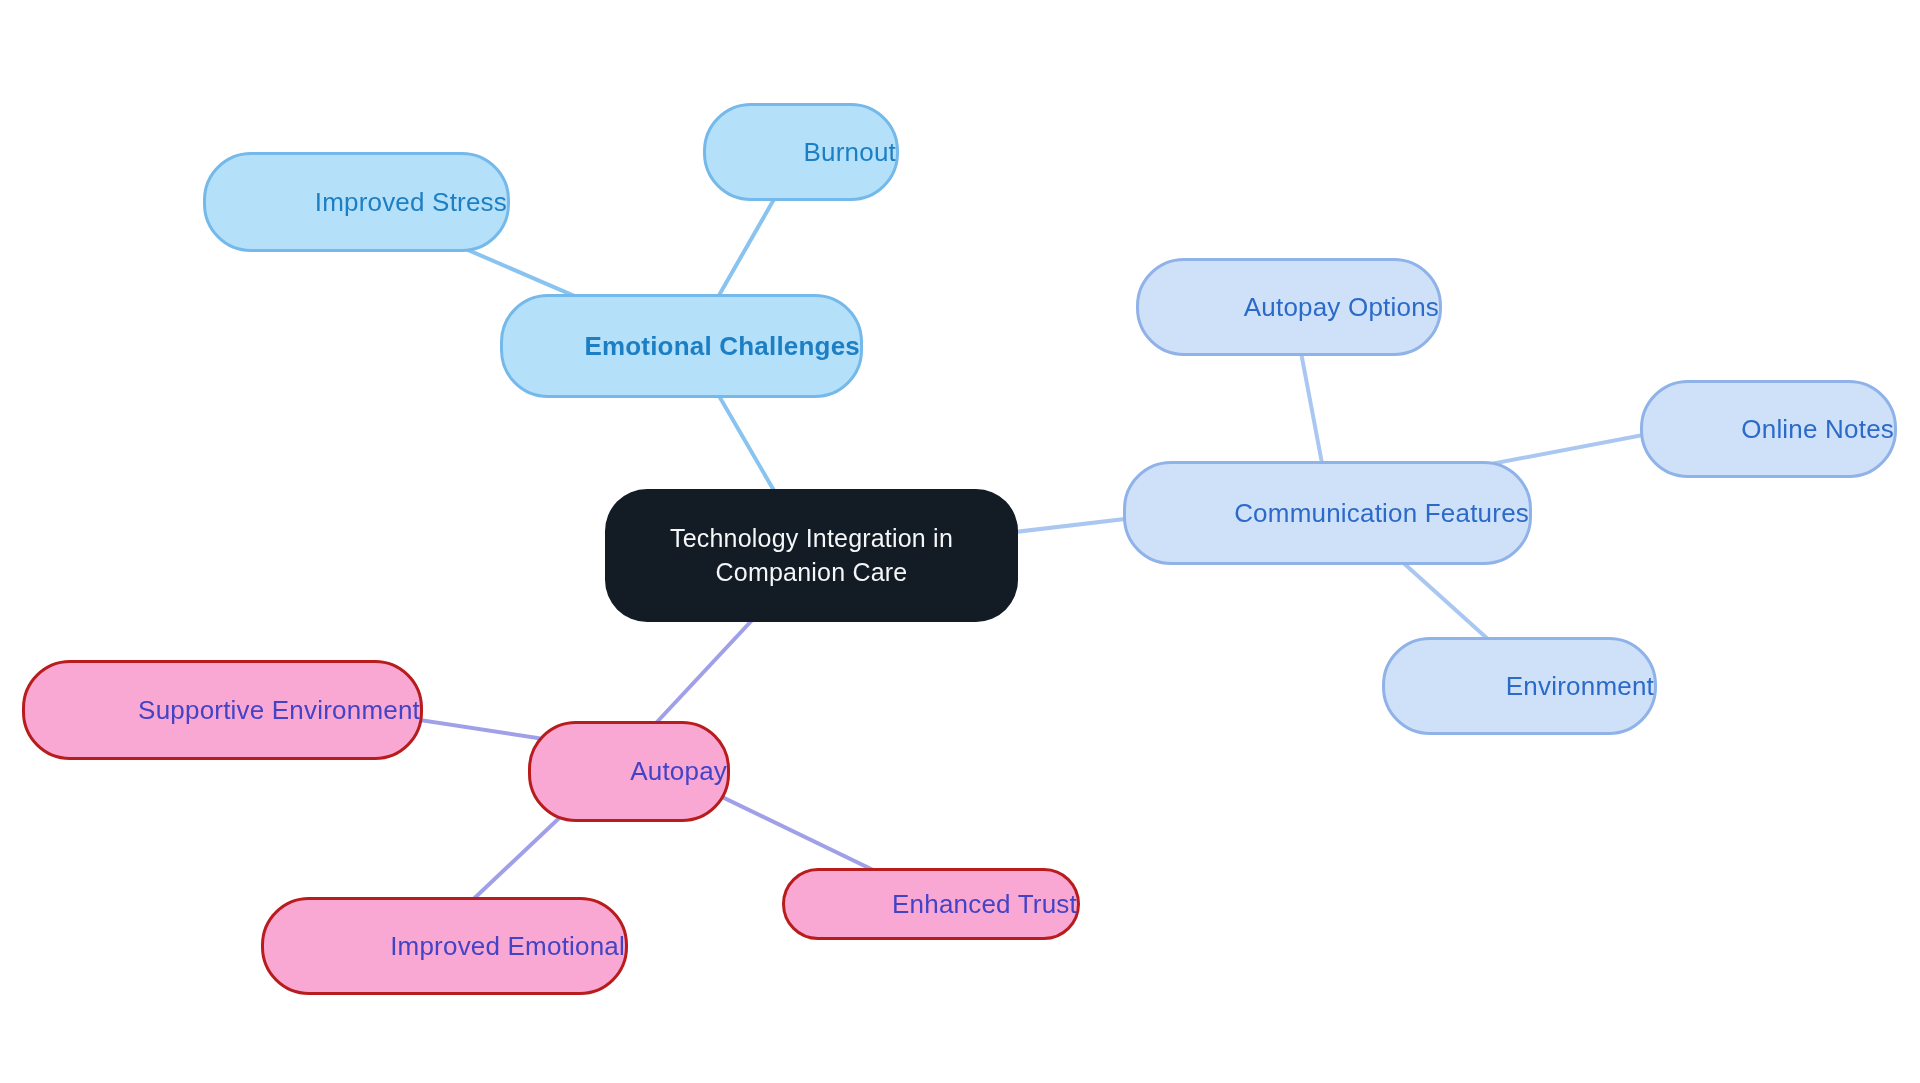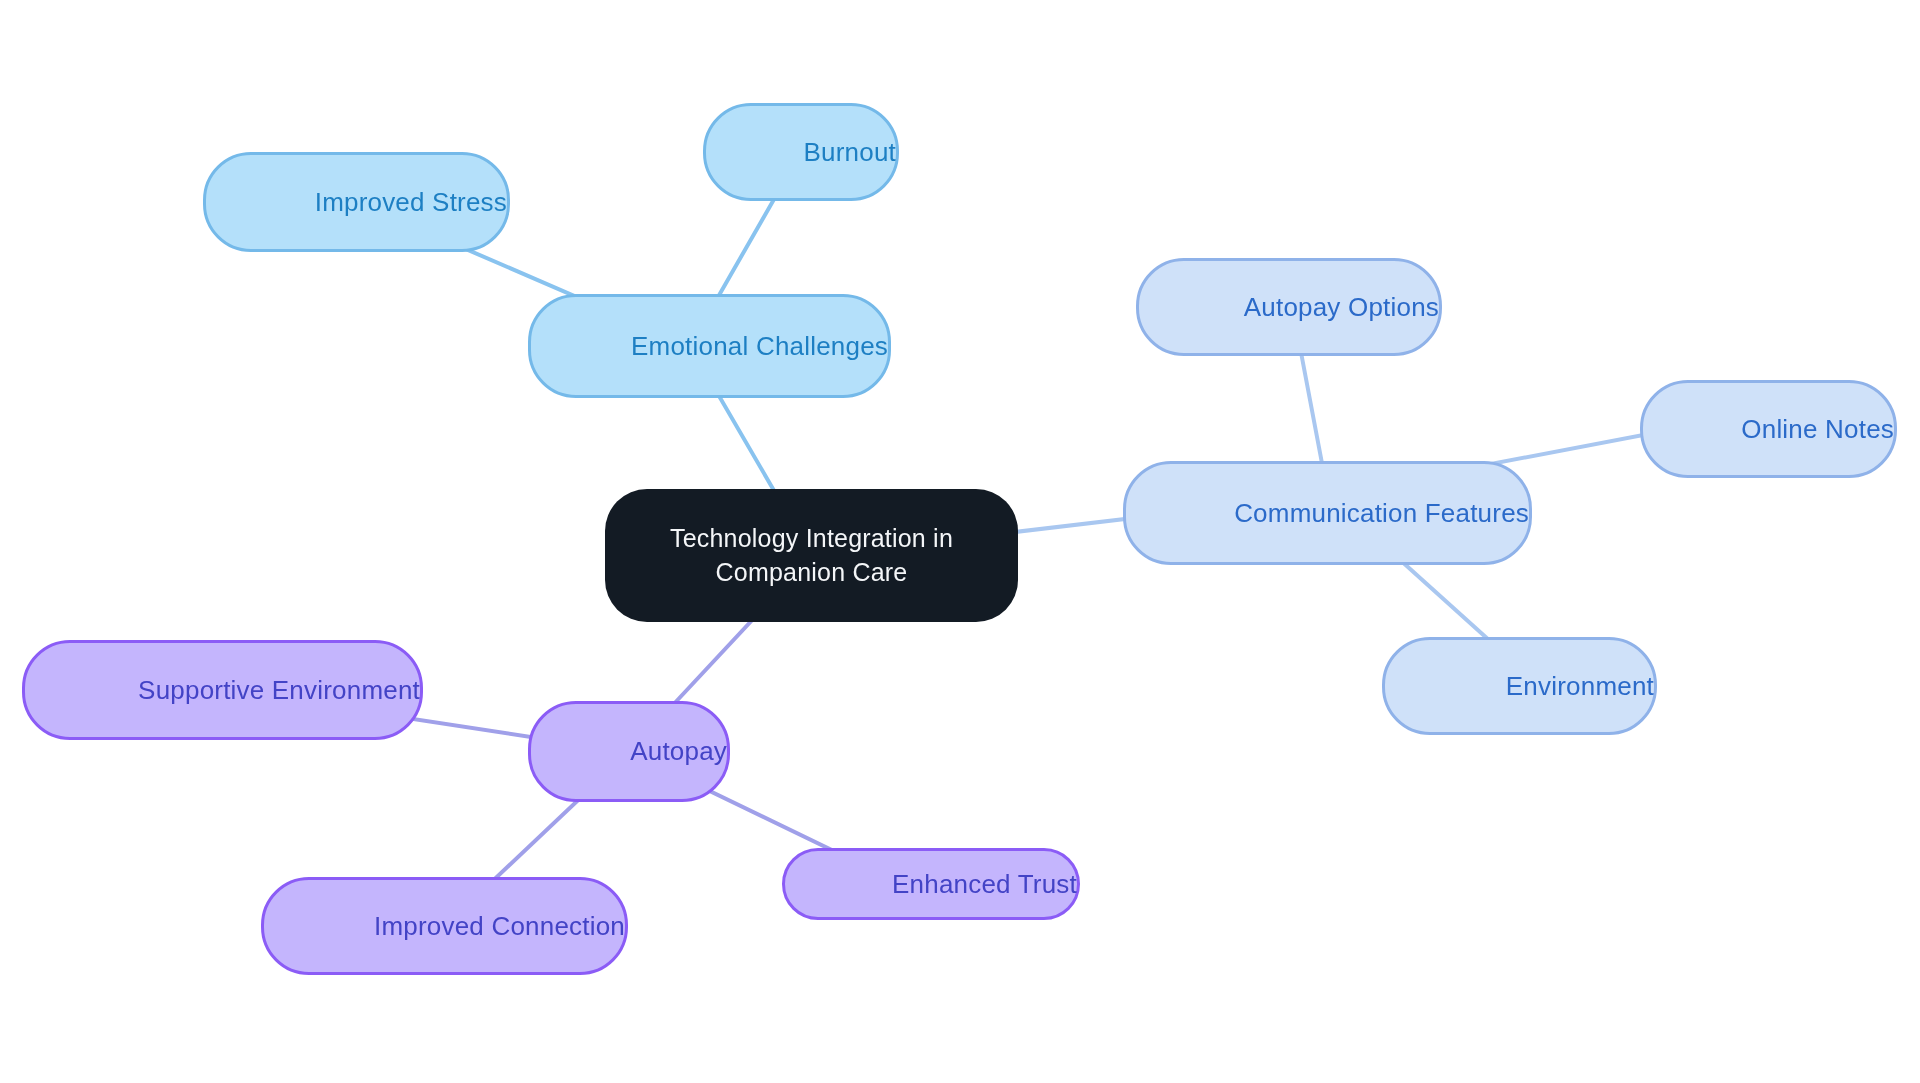--- a/index.html
+++ b/index.html
@@ -53,23 +53,24 @@
     border: 3px solid #74b9e9;
     color: #1d7fc3;
   }
   .node.branch-b {
     background: #cfe1f9;
     border: 3px solid #8fb2e9;
     color: #2b6ac9;
     margin-top: 18px;
   }
   .node.branch-c {
-    background: #c4b5fd;
-    border: 3px solid #8b5cf6;
+    background: #f9a8d4;
+    border: 3px solid #b91c1c;
     color: #4343c6;
+    margin-top: 20px;
   }
 </style>
 </head>
 <body>
 
 <div class="canvas">
 
   <svg class="edge-layer" width="1920" height="1083" viewBox="0 0 1920 1083">
 
     <line x1="812" y1="556" x2="690" y2="346" stroke="#89c3ef"></line>
@@ -84,21 +85,21 @@
     <line x1="812" y1="556" x2="629" y2="752" stroke="#a0a0e9"></line>
     <line x1="629" y1="752" x2="223" y2="690" stroke="#a0a0e9"></line>
     <line x1="629" y1="752" x2="445" y2="926" stroke="#a0a0e9"></line>
     <line x1="629" y1="752" x2="931" y2="898" stroke="#a0a0e9"></line>
   </svg>
 
   <div class="node root" style="left:605px; top:489px; width:413px; height:133px;">
     <span>Technology Integration in Companion Care</span>
   </div>
 
-  <div class="node branch-a" style="left:528px; top:294px; width:363px; height:104px;">
+  <div class="node branch-a" style="left:500px; top:294px; width:363px; height:104px;font-weight:bold;">
     <span>Emotional Challenges</span>
   </div>
   <div class="node branch-a" style="left:203px; top:152px; width:307px; height:100px;">
     <span>Improved Stress</span>
   </div>
   <div class="node branch-a" style="left:703px; top:103px; width:196px; height:98px;">
     <span>Burnout</span>
   </div>
 
   <div class="node branch-b" style="left:1123px; top:443px; width:409px; height:104px;">
@@ -114,19 +115,19 @@
     <span>Environment</span>
   </div>
 
   <div class="node branch-c" style="left:528px; top:701px; width:202px; height:101px;">
     <span>Autopay</span>
   </div>
   <div class="node branch-c" style="left:22px; top:640px; width:401px; height:100px;">
     <span>Supportive Environment</span>
   </div>
   <div class="node branch-c" style="left:261px; top:877px; width:367px; height:98px;">
-    <span>Improved Connection</span>
+    <span>Improved Emotional</span>
   </div>
   <div class="node branch-c" style="left:782px; top:848px; width:298px; height:72px;">
     <span>Enhanced Trust</span>
   </div>
 
 </div>
 
 </body></html>

